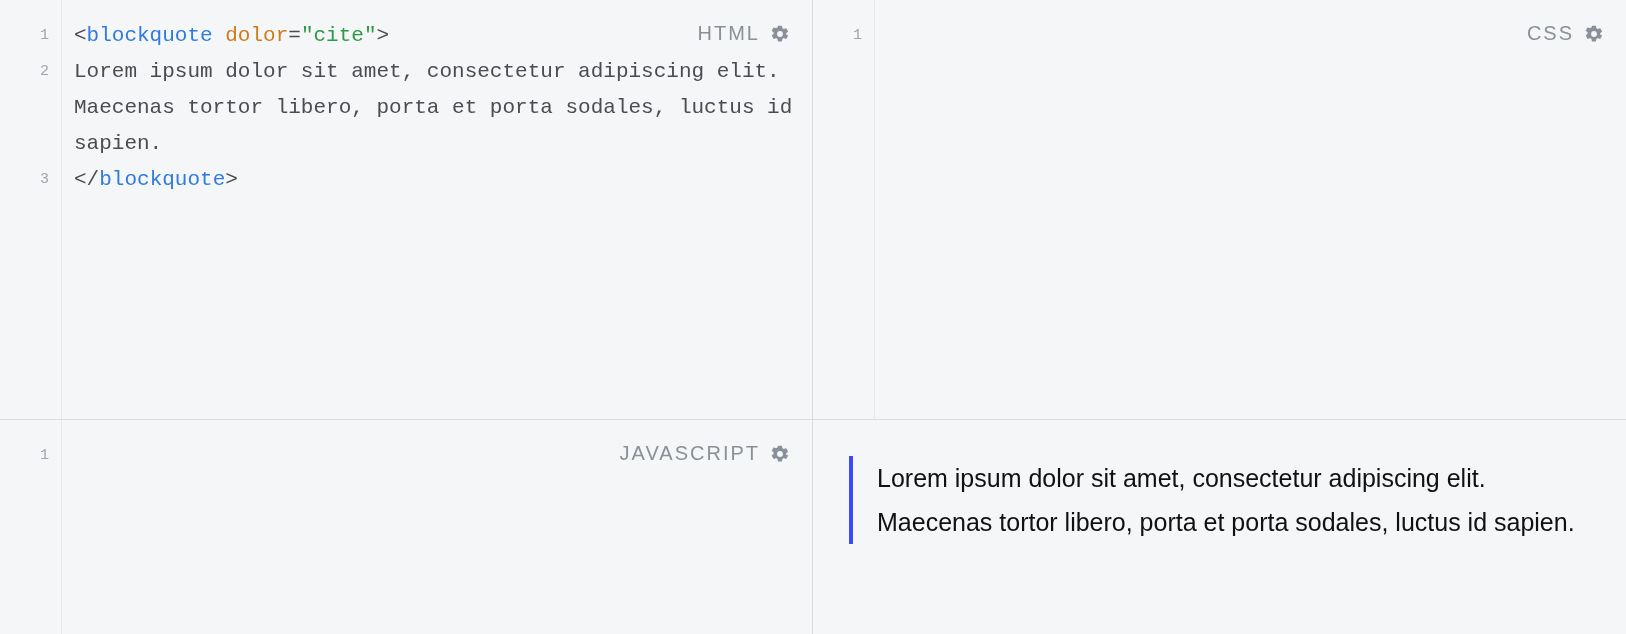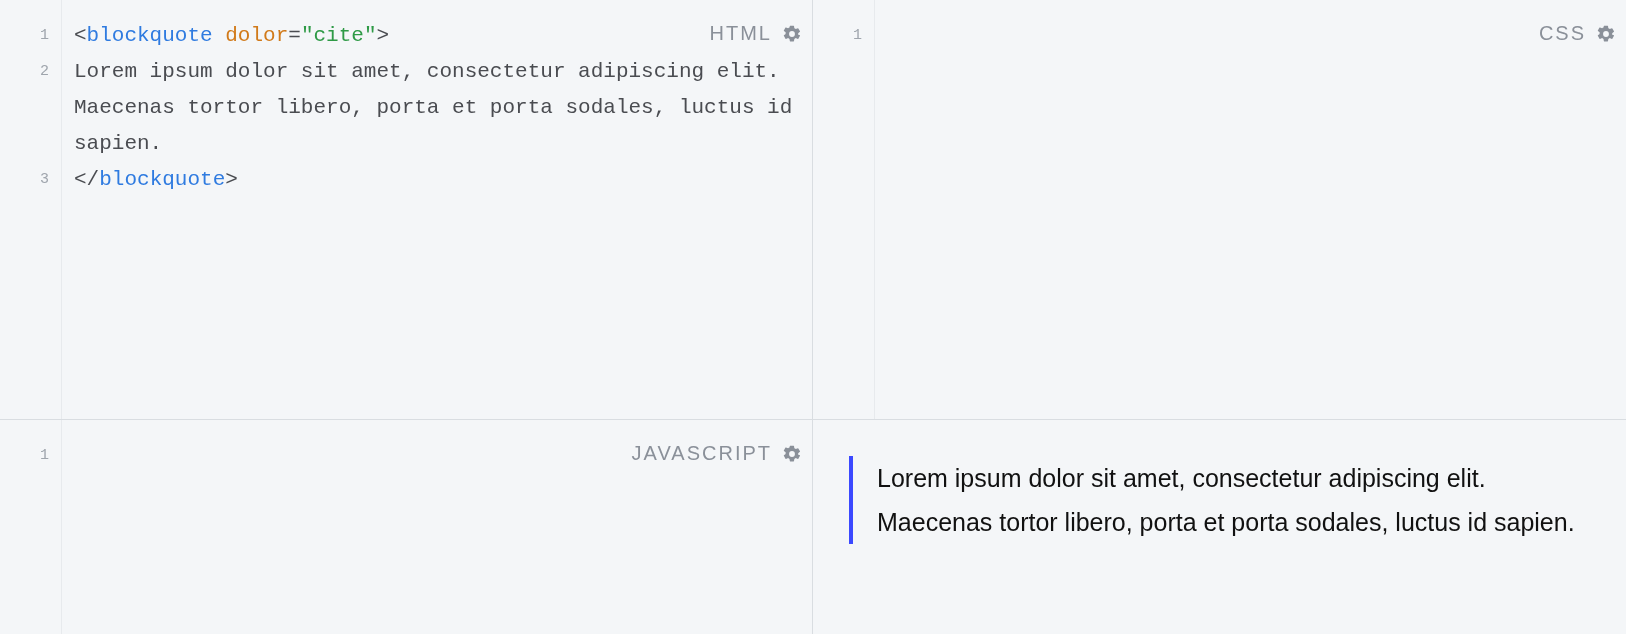--- a/index.html
+++ b/index.html
@@ -54,21 +54,21 @@
     white-space: pre-wrap;
     word-break: break-word;
   }
   .tok-punct  { color: #4a4c51; }
   .tok-tag    { color: #2f7be0; }
   .tok-attr   { color: #d17a1a; }
   .tok-string { color: #2e9a46; }
   .panel-label {
     position: absolute;
     top: 22px;
-    right: 10px;
+    right: 22px;
     display: flex;
     align-items: center;
     gap: 10px;
     color: #8a9099;
     font-size: 20px;
     letter-spacing: 2px;
   }
   .gear {
     width: 20px;
     height: 20px;

